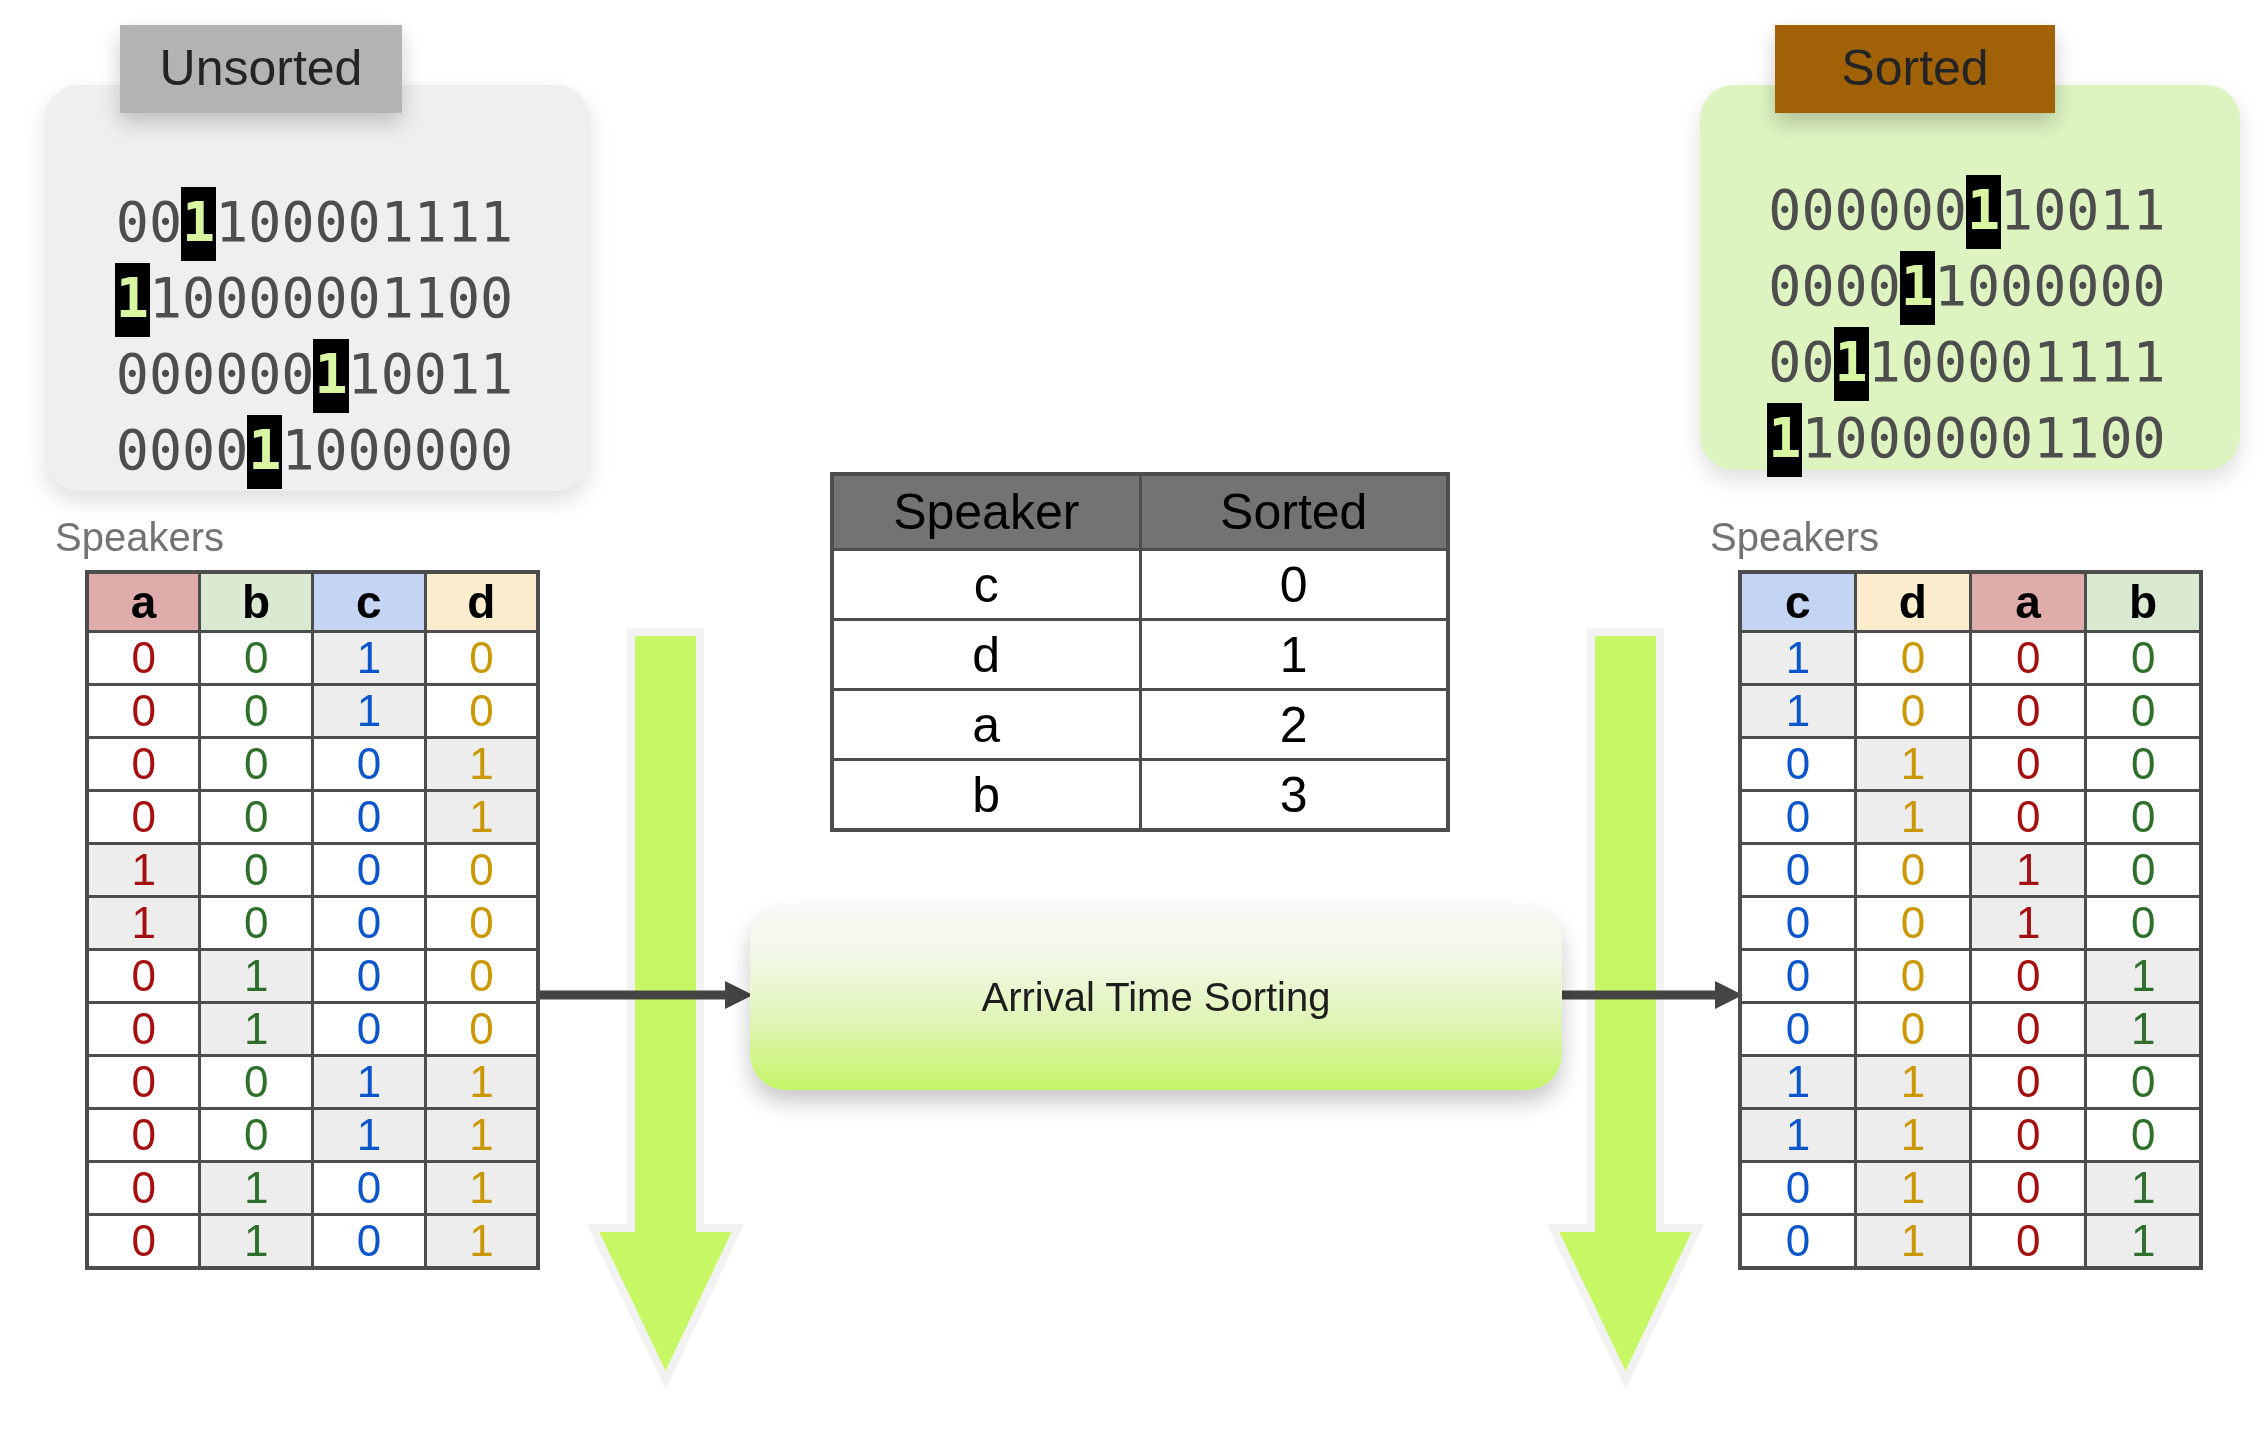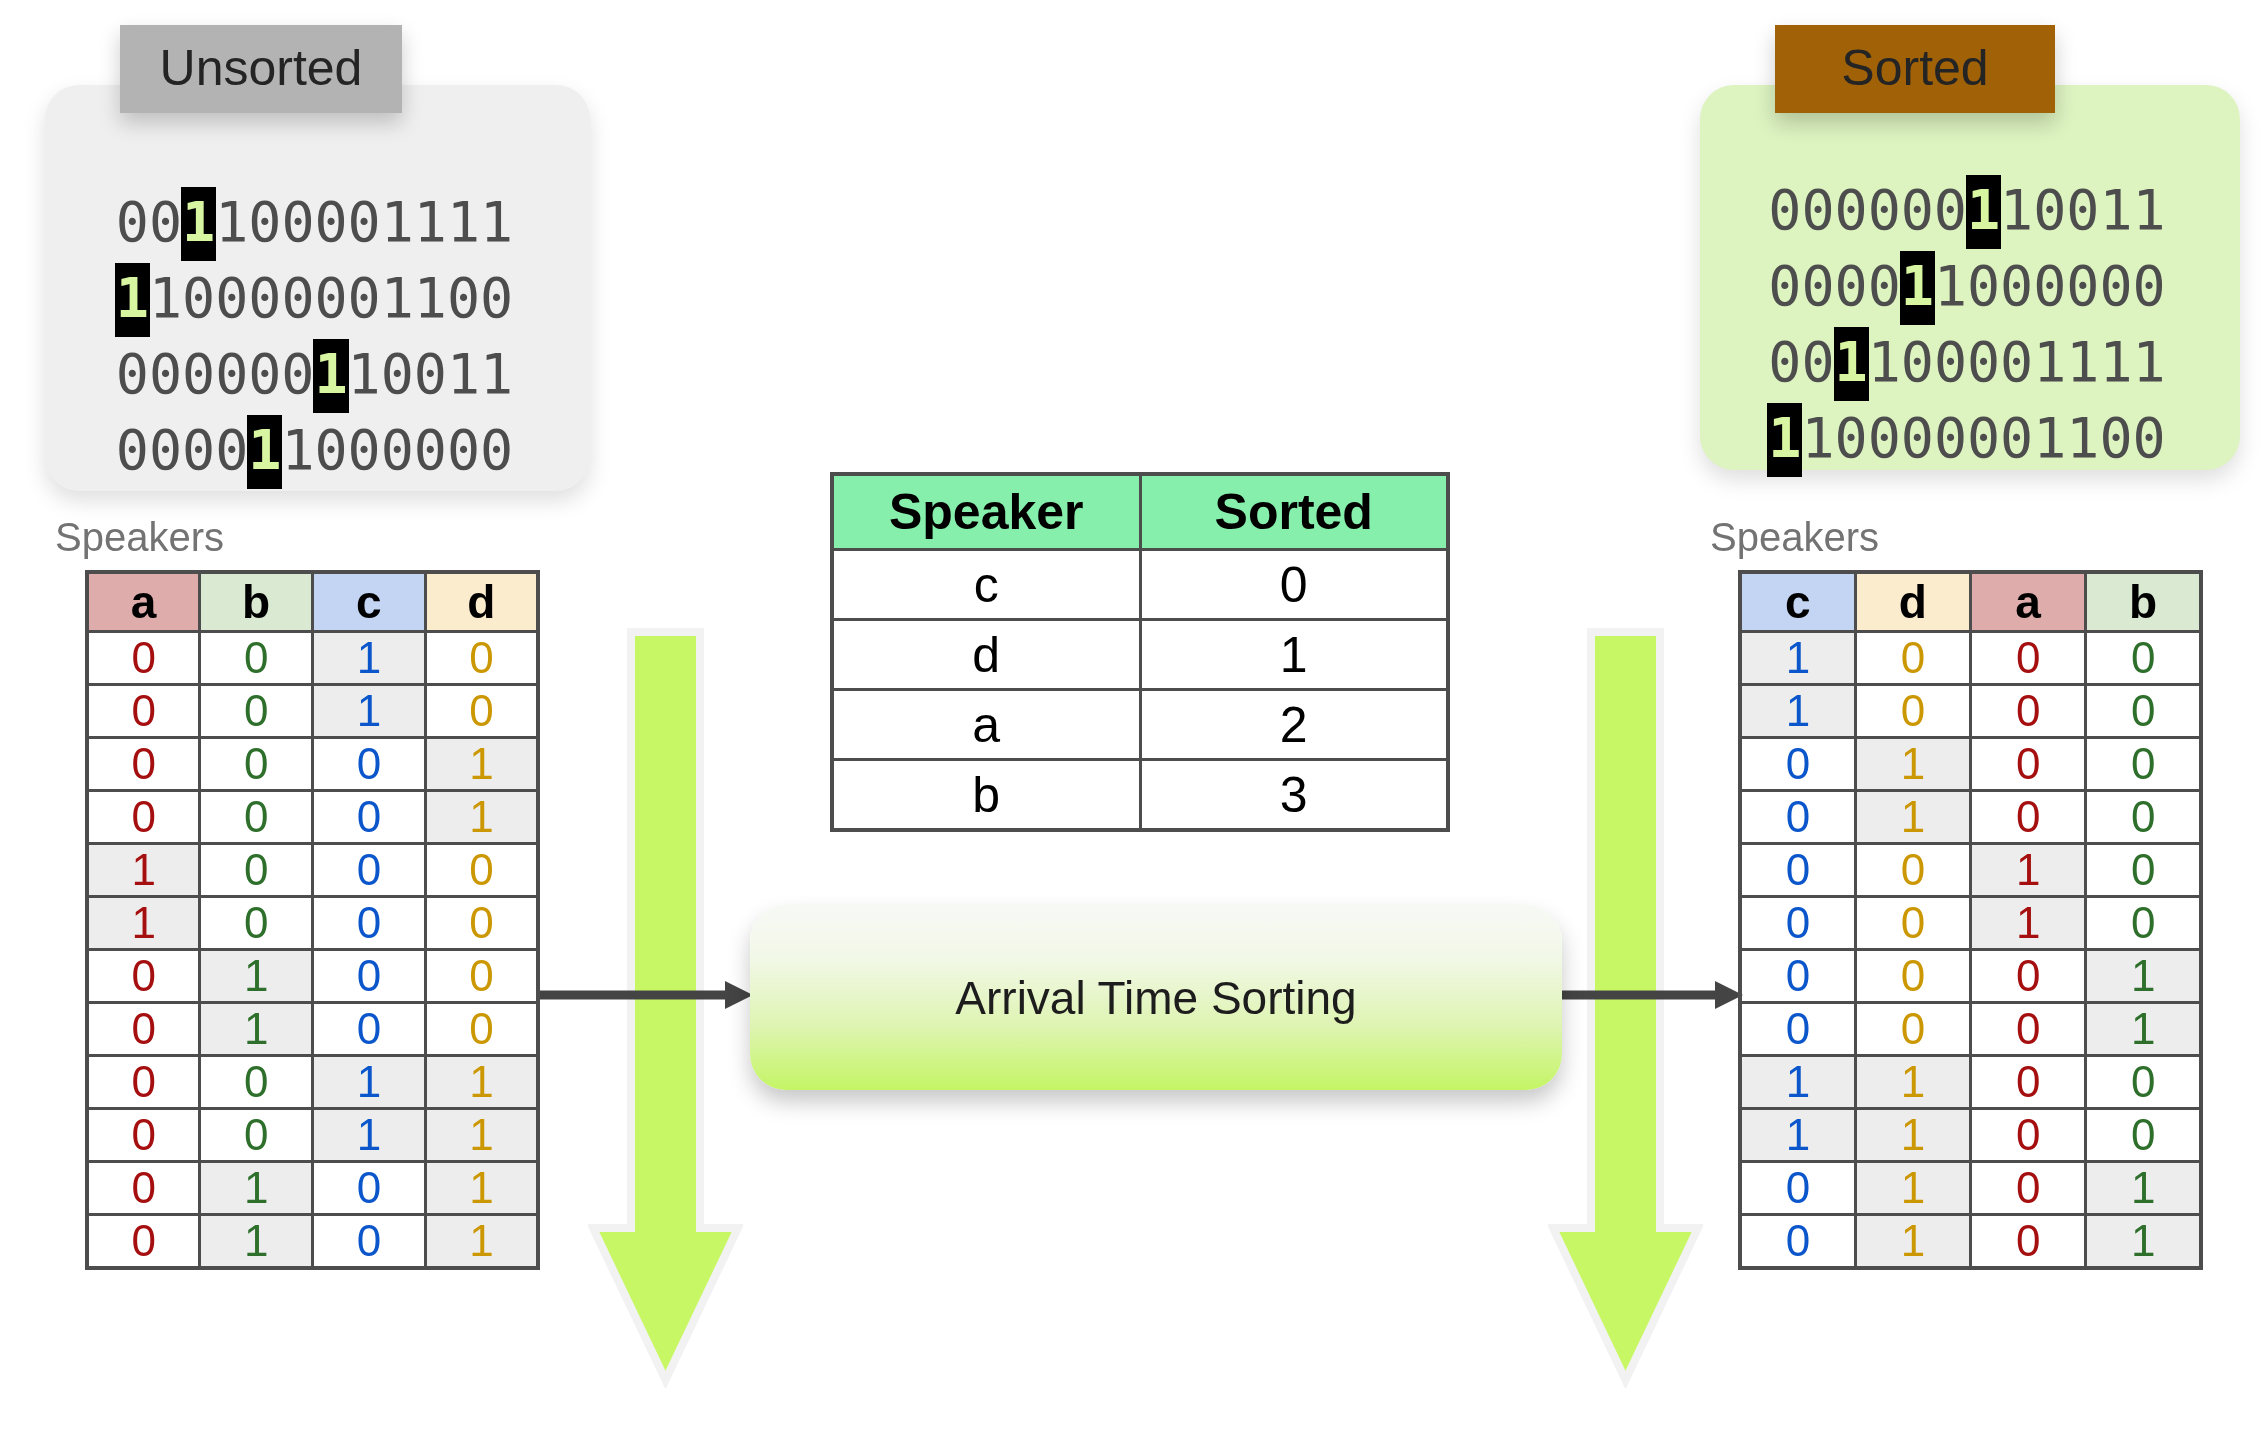--- a/index.html
+++ b/index.html
@@ -121,35 +121,35 @@
   .maptable td{
     border:3px solid #4d4d4d;
     height:67px;
     text-align:center;
     font-size:50px;
     color:#000;
     padding:0;
     background:#ffffff;
   }
   .maptable thead td{
-    background:#86efac;
-    font-weight:bold;
+    background:#737373;
+    font-weight:normal;
     font-size:50px;
     height:72px;
   }
 
   
   .procbox{
     position:absolute;
     left:750px;top:905px;width:812px;height:185px;
     border-radius:36px;
     background:linear-gradient(to bottom,#f7f9f5 0%,#f2f8e8 28%,#dff4b4 64%,#c4f565 100%);
     box-shadow:0 12px 22px rgba(0,0,0,0.22);
     display:flex;align-items:center;justify-content:center;
-    font-size:46px;
+    font-size:40px;
     color:#1d1d1d;
     box-sizing:border-box;
   }
 
   
   .downarrow{position:absolute;}
   .downarrow svg{display:block;}
 
   
   .hconn{position:absolute;}

